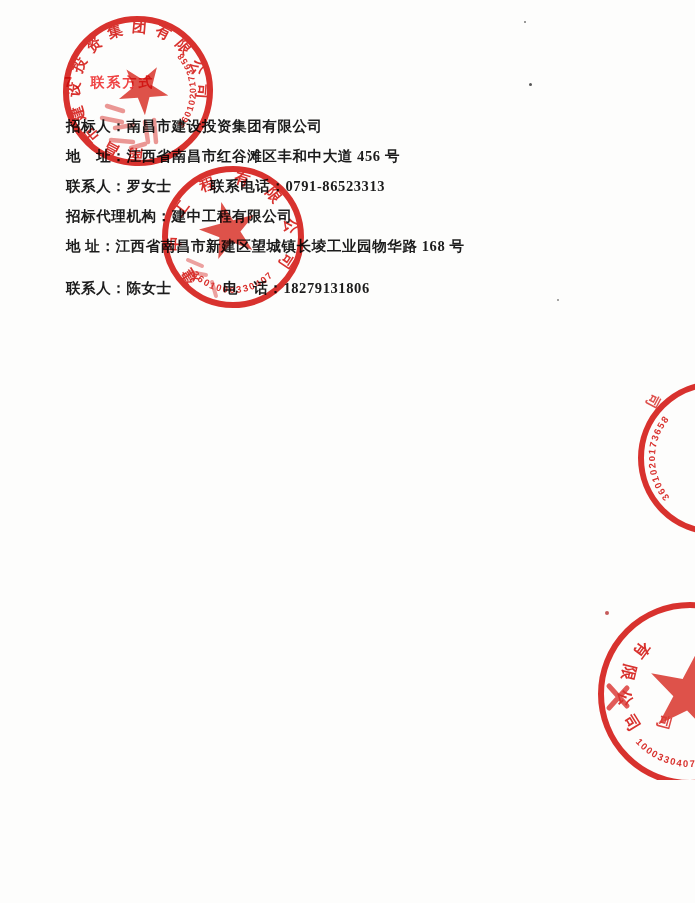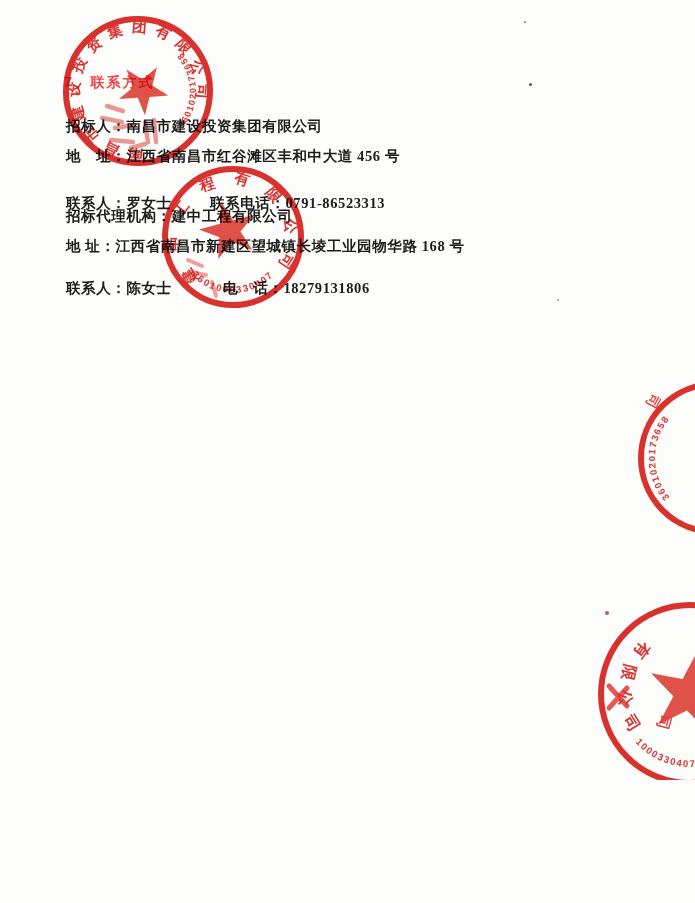--- a/index.html
+++ b/index.html
@@ -33,21 +33,21 @@
 <div id="page">
 
   <div class="doc-heading">7、联系方式</div>
 
   <div class="doc-line" style="top:117px">
     <span>招标人：南昌市建设投资集团有限公司</span>
   </div>
   <div class="doc-line" style="top:147px">
     <span>地　址：江西省南昌市红谷滩区丰和中大道 456 号</span>
   </div>
-  <div class="doc-line" style="top:194px">
+  <div class="doc-line" style="top:177px">
     <span>联系人：罗女士</span>
     <span class="seg-b" style="left:144px">联系电话：0791-86523313</span>
   </div>
   <div class="doc-line" style="top:207px">
     <span>招标代理机构：建中工程有限公司</span>
   </div>
   <div class="doc-line" style="top:237px">
     <span>地 址：江西省南昌市新建区望城镇长堎工业园物华路 168 号</span>
   </div>
   <div class="doc-line" style="top:279px">

